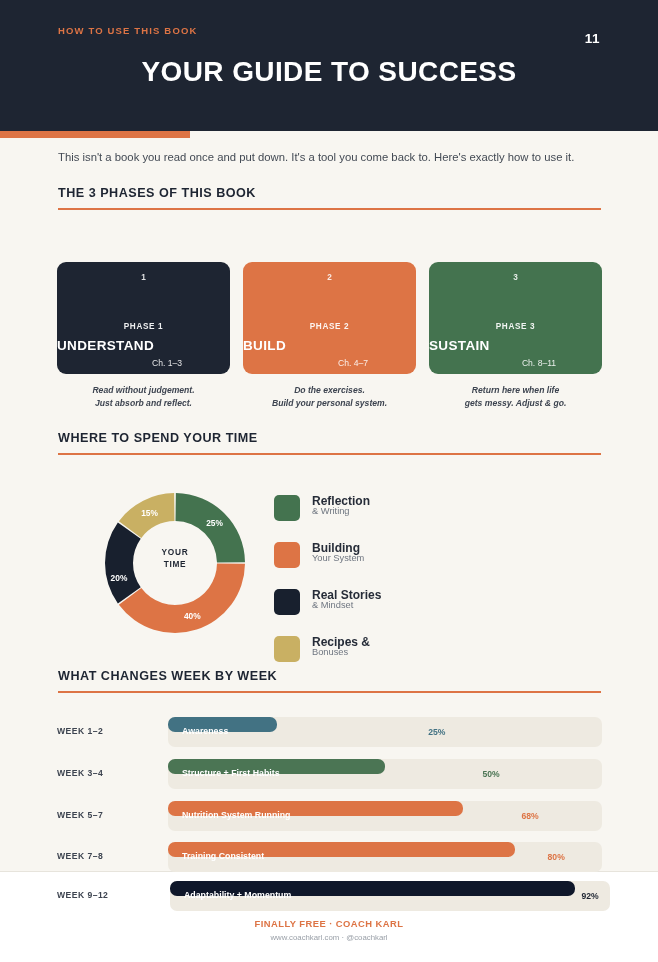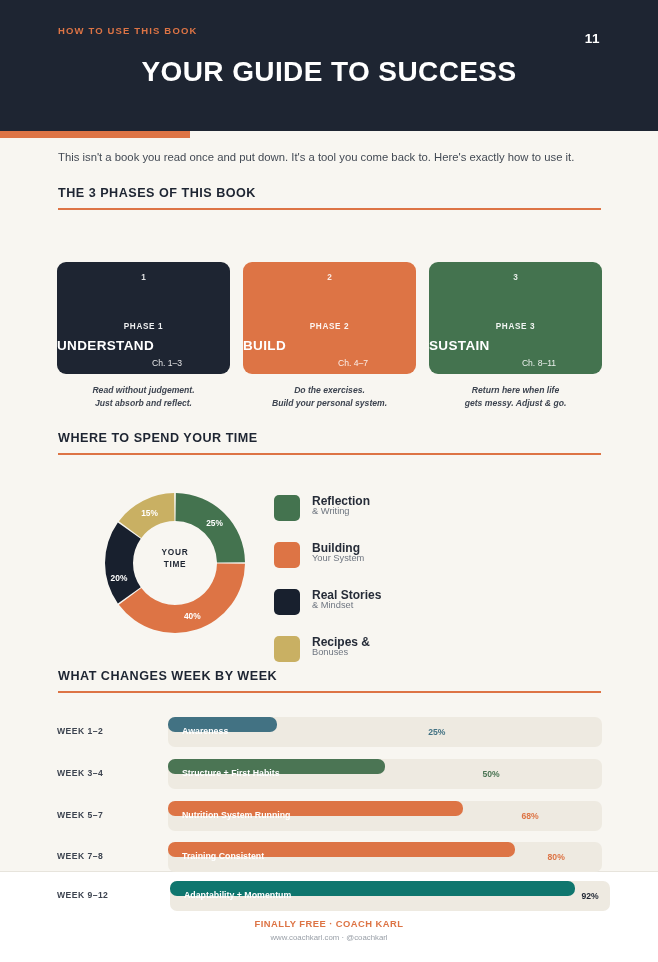--- a/index.html
+++ b/index.html
@@ -453,21 +453,21 @@
       <div class="week-fill" style="width: 347.2px; background: rgb(221, 116, 69);">
         <div class="week-fill-label">Training Consistent</div>
       </div>
       <div class="week-pct" style="left: 379.6px; color: rgb(221, 116, 69);">80%</div>
     </div>
   </div>
 
   <div class="week-row" id="week-row-4">
     <div class="week-label">WEEK 9–12</div>
     <div class="week-track" style="background: rgb(238, 234, 225);">
-      <div class="week-fill" style="width: 404.8px; background: #0f766e;">
+      <div class="week-fill" style="width: 404.8px; background: #0f172a;">
         <div class="week-fill-label">Adaptability + Momentum</div>
       </div>
       <div class="week-pct" style="left: 411.4px; color: rgb(30, 37, 50);">92%</div>
     </div>
   </div>
 
   <div class="footer-brand" style="color: rgb(221, 116, 69);">FINALLY FREE · COACH KARL</div>
   <div class="footer-sub">www.coachkarl.com · @coachkarl</div>
 
 </div>

